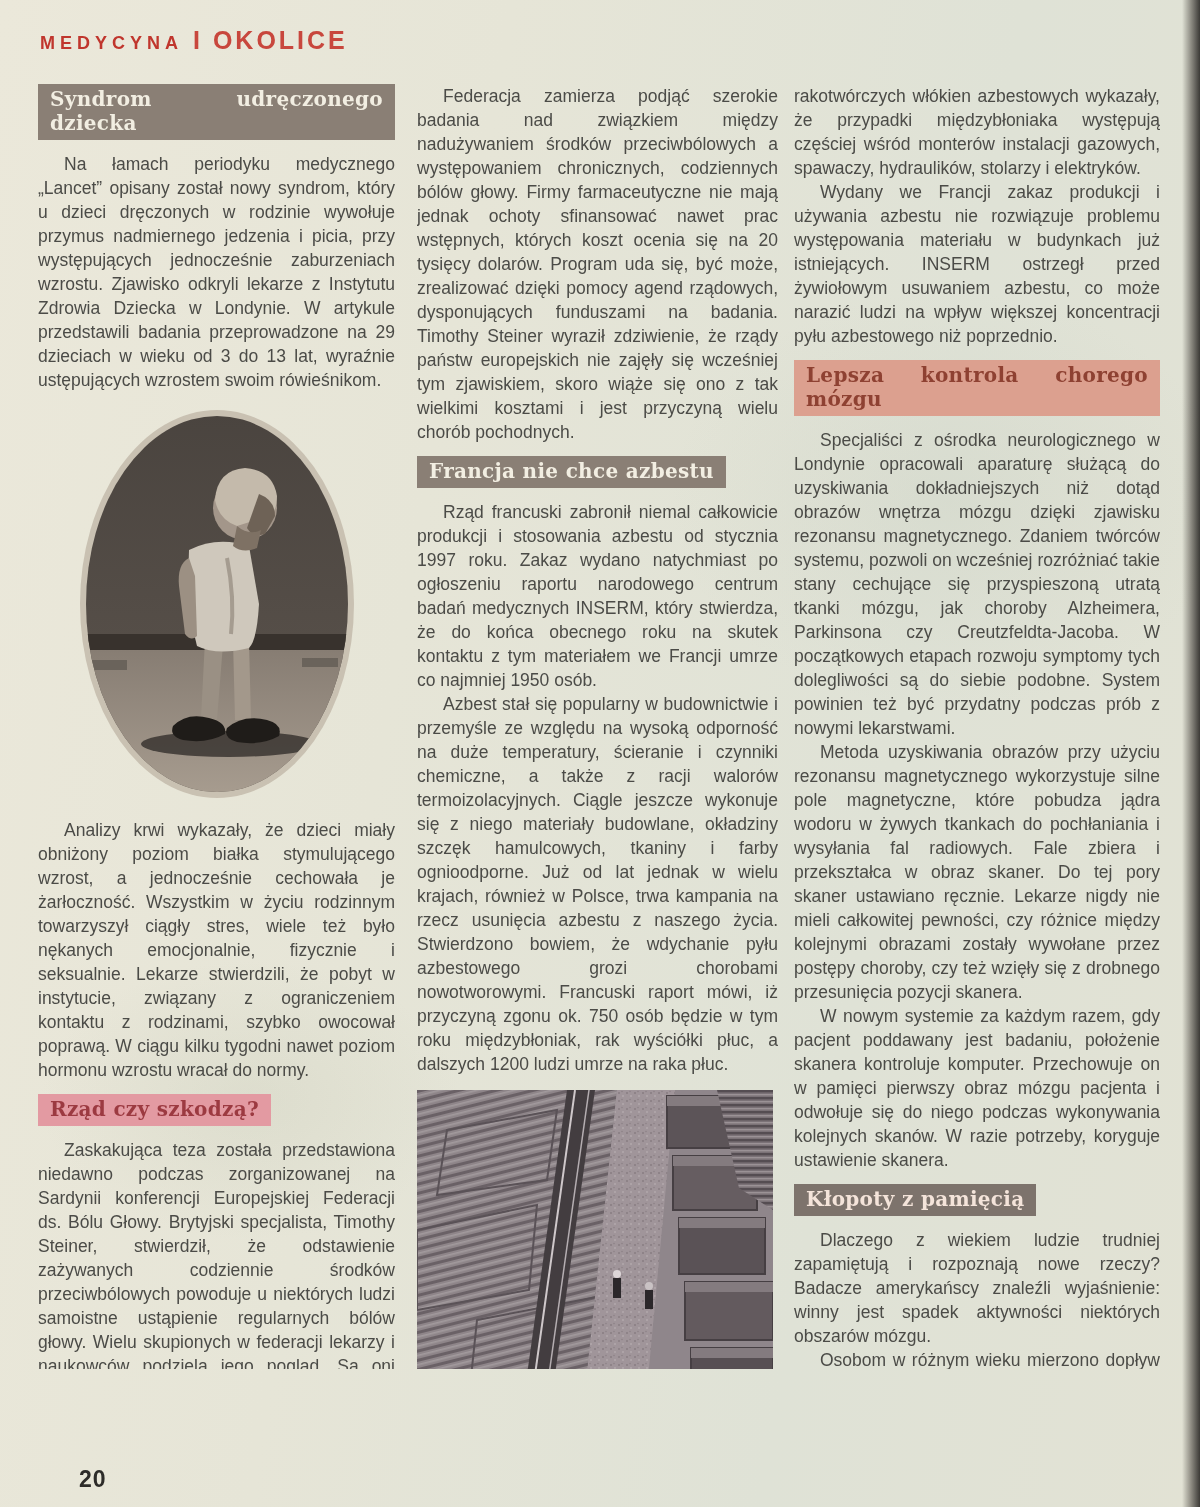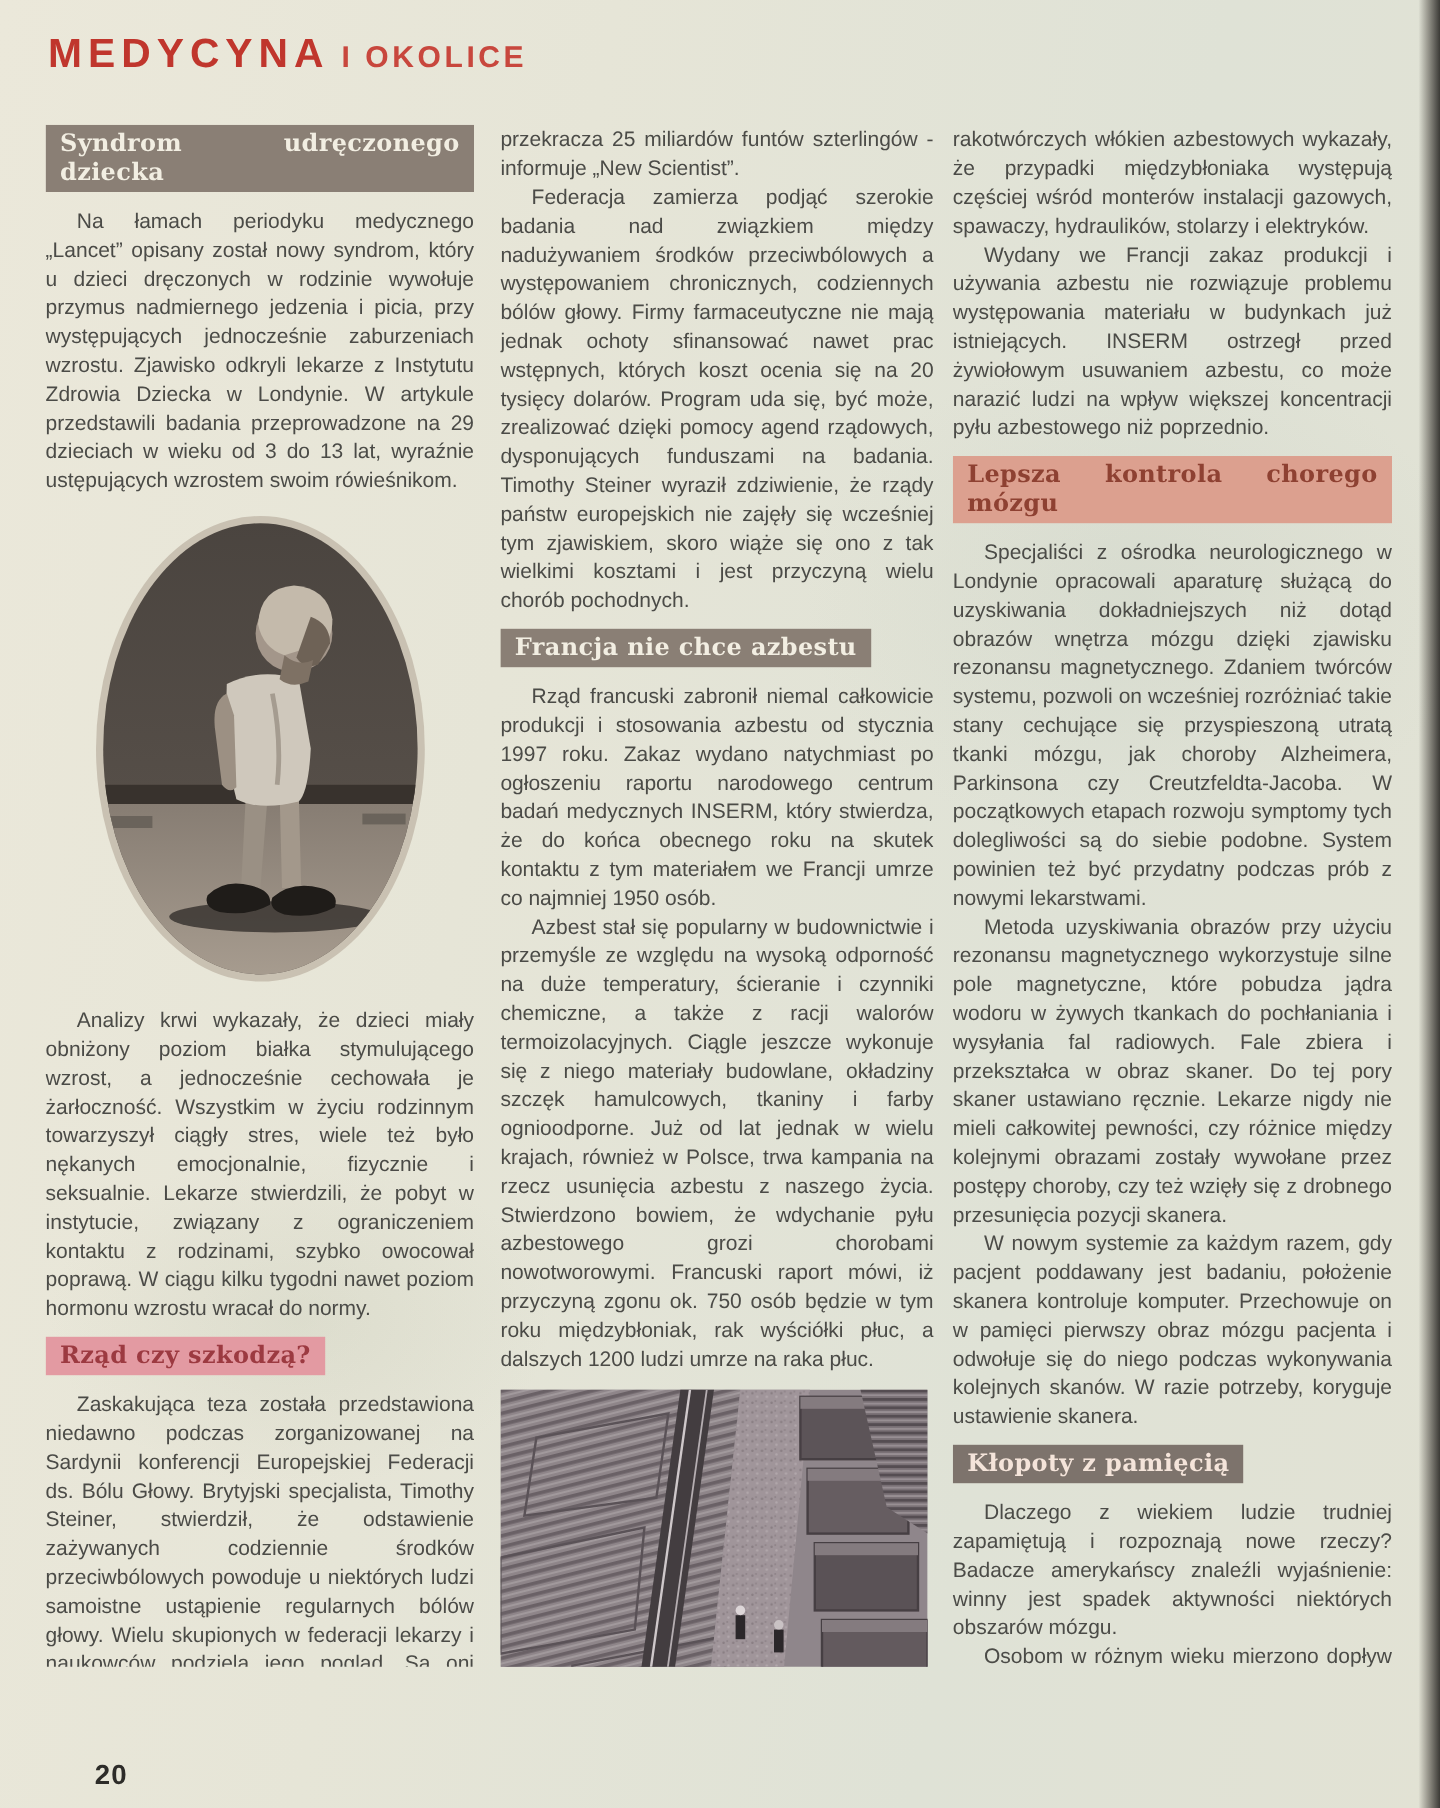--- a/index.html
+++ b/index.html
@@ -13,28 +13,28 @@
       linear-gradient(100deg,#ebe8da 0%,#e6e5d7 35%,#dfe2d6 70%,#e2e2d4 100%);
     font-family:"Liberation Sans", sans-serif;
     color:var(--body_text,#4b4b47);
   }
   .edge-shadow{
     position:absolute;right:0;top:0;bottom:0;width:18px;
     background:linear-gradient(to right, rgba(60,55,50,0), rgba(60,55,50,.45) 45%, rgba(30,28,26,.85));
   }
   .masthead{position:absolute;left:40px;top:26px;white-space:nowrap;}
   .m-title{
-    font-weight:bold;font-size:34px;letter-spacing:5px;
+    font-weight:bold;font-size:18px;letter-spacing:5px;
     color:var(--masthead_red,#c23b32);
   }
   .m-sub{
     font-size:25px;letter-spacing:3px;font-weight:700;
     color:var(--masthead_sub_red,#c8473d);margin-left:10px;
   }
-  .col{position:absolute;top:104px;height:1285px;overflow:hidden;text-align:justify;}
+  .col{position:absolute;top:84px;height:1285px;overflow:hidden;text-align:justify;}
   .col1{left:38px;width:357px;}
   .col2{left:417px;width:361px;}
   .col3{left:794px;width:366px;}
   .col p{margin:0;font-size:17.5px;line-height:24px;}
   p.ind{text-indent:26px;}
   p.noind{text-indent:0;}
   .hdr{
     font-family:"DejaVu Serif", serif;font-weight:bold;font-size:20px;
     display:inline-block;padding:3px 12px 5px;margin:12px 0 12px;letter-spacing:.3px;
   }
@@ -102,21 +102,20 @@
       </svg>
     </figure>
 
     <p class="ind">Analizy krwi wykazały, że dzieci miały obniżony poziom białka stymulującego wzrost, a jednocześnie cechowała je żarłoczność. Wszystkim w życiu rodzinnym towarzyszył ciągły stres, wiele też było nękanych emocjonalnie, fizycznie i seksualnie. Lekarze stwierdzili, że pobyt w instytucie, związany z ograniczeniem kontaktu z rodzinami, szybko owocował poprawą. W ciągu kilku tygodni nawet poziom hormonu wzrostu wracał do normy.</p>
     <h2 class="hdr pink">Rząd czy szkodzą?</h2>
     <p class="ind">Zaskakująca teza została przedstawiona niedawno podczas zorganizowanej na Sardynii konferencji Europejskiej Federacji ds. Bólu Głowy. Brytyjski specjalista, Timothy Steiner, stwierdził, że odstawienie zażywanych codziennie środków przeciwbólowych powoduje u niektórych ludzi samoistne ustąpienie regularnych bólów głowy. Wielu skupionych w federacji lekarzy i naukowców podziela jego pogląd. Są oni zdania, że niewłaściwie używane środki tego typu, co aspiryna czy paracetamol, dostępne w odręcznej sprzedaży, mogą częściej powodować bóle głowy niż je uśmierzać.</p>
     <p class="ind">Problem ma też wymiar czysto ekonomiczny. Steiner szacuje, że w krajach Wpólnoty Europejskiej łączny koszt leczenia bólu głowy i straconych z powodu tej dolegliwości dni roboczych</p>
   </div>
 
   <div class="col col2">
-    <p class="noind">przekracza 25 miliardów funtów szterlingów - informuje „New Scientist”.</p>
     <p class="ind">Federacja zamierza podjąć szerokie badania nad związkiem między nadużywaniem środków przeciwbólowych a występowaniem chronicznych, codziennych bólów głowy. Firmy farmaceutyczne nie mają jednak ochoty sfinansować nawet prac wstępnych, których koszt ocenia się na 20 tysięcy dolarów. Program uda się, być może, zrealizować dzięki pomocy agend rządowych, dysponujących funduszami na badania. Timothy Steiner wyraził zdziwienie, że rządy państw europejskich nie zajęły się wcześniej tym zjawiskiem, skoro wiąże się ono z tak wielkimi kosztami i jest przyczyną wielu chorób pochodnych.</p>
     <h2 class="hdr taupe">Francja nie chce azbestu</h2>
     <p class="ind">Rząd francuski zabronił niemal całkowicie produkcji i stosowania azbestu od stycznia 1997 roku. Zakaz wydano natychmiast po ogłoszeniu raportu narodowego centrum badań medycznych INSERM, który stwierdza, że do końca obecnego roku na skutek kontaktu z tym materiałem we Francji umrze co najmniej 1950 osób.</p>
     <p class="ind">Azbest stał się popularny w budownictwie i przemyśle ze względu na wysoką odporność na duże temperatury, ścieranie i czynniki chemiczne, a także z racji walorów termoizolacyjnych. Ciągle jeszcze wykonuje się z niego materiały budowlane, okładziny szczęk hamulcowych, tkaniny i farby ognioodporne. Już od lat jednak w wielu krajach, również w Polsce, trwa kampania na rzecz usunięcia azbestu z naszego życia. Stwierdzono bowiem, że wdychanie pyłu azbestowego grozi chorobami nowotworowymi. Francuski raport mówi, iż przyczyną zgonu ok. 750 osób będzie w tym roku międzybłoniak, rak wyściółki płuc, a dalszych 1200 ludzi umrze na raka płuc.</p>
 
     <figure class="industrial-photo" role="img" aria-label="Czarno-białe zdjęcie z góry: tory kolejowe i sztaple wyrobów azbestowych, dwaj robotnicy">
       <svg width="356" height="470" viewBox="0 0 356 470" xmlns="http://www.w3.org/2000/svg">
         <defs>
           <pattern id="sleepers" width="12" height="9" patternUnits="userSpaceOnUse" patternTransform="rotate(-14)">
             <rect width="12" height="9" fill="#8e8589"></rect>

